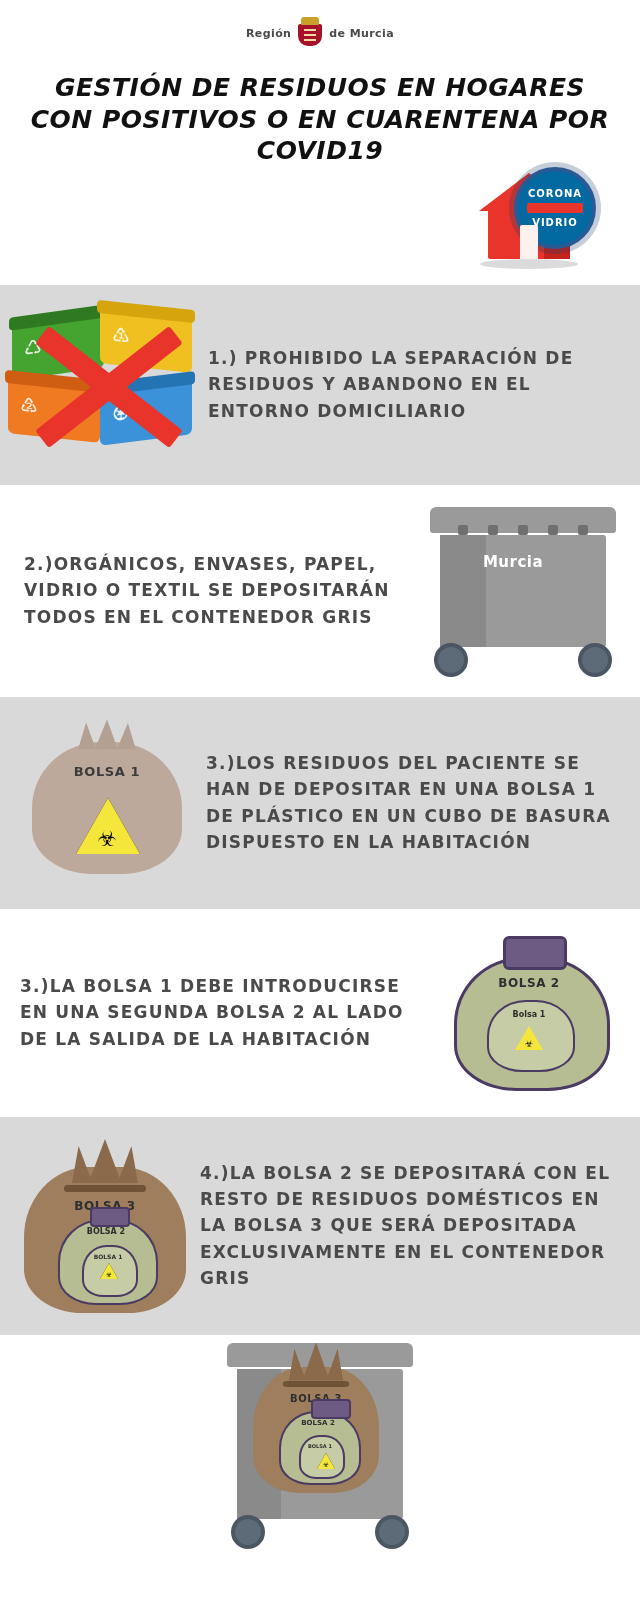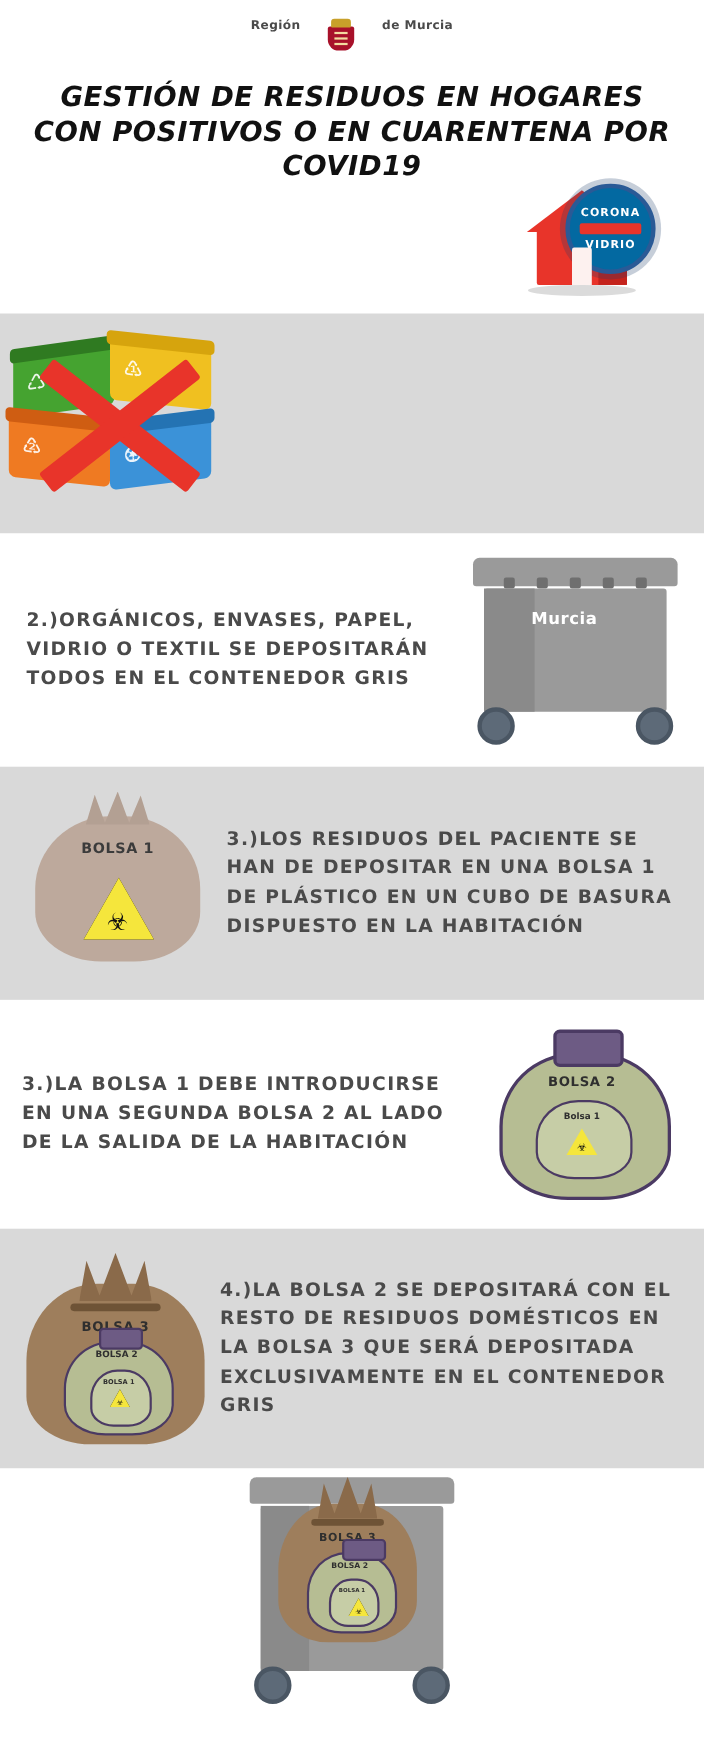--- a/index.html
+++ b/index.html
@@ -7,21 +7,21 @@
     width:640px;
     background:#ffffff;
     font-family:"DejaVu Sans", sans-serif;
     color:#3b3b3b;
     -webkit-font-smoothing:antialiased;
   }
   .page{width:640px;min-height:1600px;position:relative;overflow:hidden;background:#fff;}
 
   
   .logo-wrap{padding-top:16px;display:flex;justify-content:center;}
-  .logo{display:flex;align-items:flex-start;gap:22px;}
+  .logo{display:flex;align-items:center;gap:4px;}
   .logo .crest{
     width:30px;height:34px;position:relative;display:block;
   }
   .logo .crest .shield{
     position:absolute;left:3px;top:8px;width:24px;height:22px;
     background:#a8112a;border-radius:2px 2px 10px 10px;
   }
   .logo .crest .crown{
     position:absolute;left:6px;top:1px;width:18px;height:8px;
     background:#c8a02a;border-radius:3px 3px 1px 1px;
@@ -233,20 +233,21 @@
         </div>
       <div class="bin blue">
           <span class="lip"></span>
           <span class="sym">♼</span>
         </div>
       <div class="cross">
           <i></i>
           <i></i>
         </div>
     </div>
+    <div class="copy">1.) PROHIBIDO LA SEPARACIÓN DE RESIDUOS Y ABANDONO EN EL ENTORNO DOMICILIARIO</div>
   </div>
 
   <div class="row white r2">
     <div class="copy">2.)ORGÁNICOS, ENVASES, PAPEL, VIDRIO O TEXTIL SE DEPOSITARÁN TODOS EN EL CONTENEDOR GRIS</div>
     <div class="art">
       <div class="cont">
         <div class="lid">
             <span class="ribs">
               <b></b>
               <b></b>

